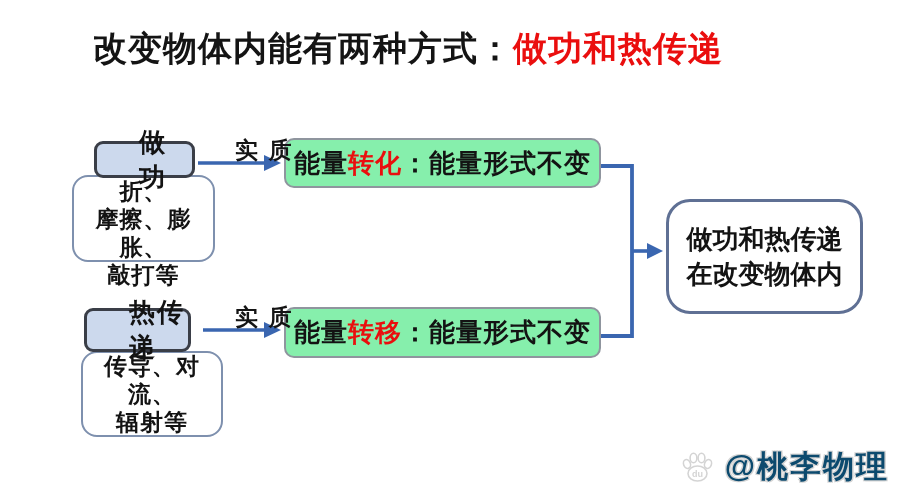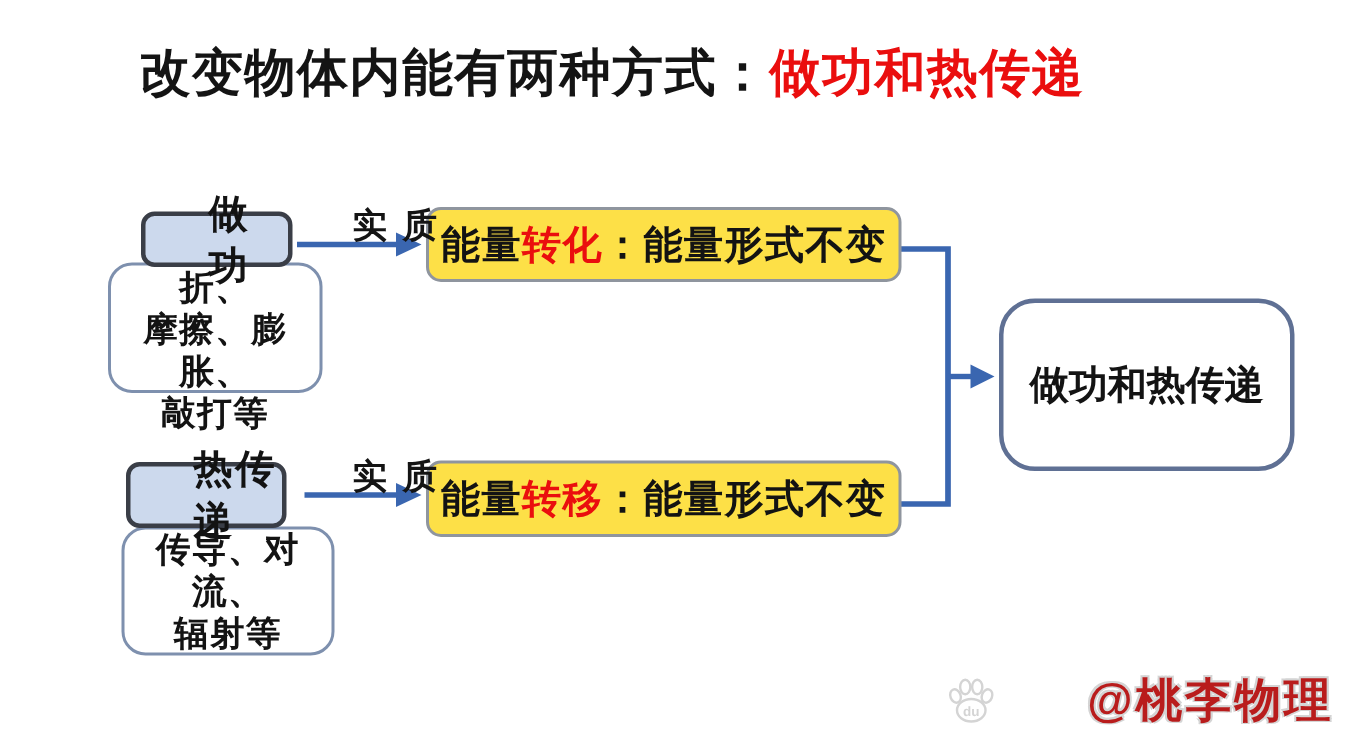--- a/index.html
+++ b/index.html
@@ -48,21 +48,21 @@
     position: absolute; z-index: 4;
     font-size: 23px; font-weight: 700; color: #141414;
     white-space: nowrap; letter-spacing: 2px; margin-left: 28px;
   }
   #essence-1 { left: 207px; top: 135px; }
   #essence-2 { left: 207px; top: 302px; }
 
   
   .cream-box {
     position: absolute; z-index: 2;
-    background: #fde047;
+    background: #86efac;
     border: 2.5px solid #8f959e;
     border-radius: 10px;
     display: flex; align-items: center; justify-content: center;
     font-size: 26px; font-weight: 700; color: #131313;
     white-space: nowrap; letter-spacing: 1px;
   }
   #conversion-box { left: 284px; top: 138px; width: 317px; height: 50px; }
   #transfer-box   { left: 284px; top: 307px; width: 317px; height: 51px; }
   .cream-box .red, .conclusion .red { color: #ea0e0e; }
 
@@ -77,29 +77,28 @@
     font-size: 26px; font-weight: 700; color: #131313;
     line-height: 35px; text-align: center; white-space: nowrap;
   }
 
   
   .connectors { position: absolute; left: 0; top: 0; z-index: 1; }
 
   
   .watermark {
     position: absolute; right: 8px; top: 446px; z-index: 5;
-    display: flex; align-items: center; gap: 21px;
+    display: flex; align-items: center; gap: 11px;
   }
   .watermark-text {
     font-size: 31px; font-weight: 700; letter-spacing: 2px;
-    color: #b91c1c;
+    color: #0c4a6e;
     text-shadow: -1.3px -1.3px 0 #d4d4d4, 1.3px -1.3px 0 #d4d4d4,
                  -1.3px 1.3px 0 #d4d4d4, 1.3px 1.3px 0 #d4d4d4;
     white-space: nowrap;
-    margin-left: 40px;
   }
 </style>
 </head>
 <body>
 
 <div class="canvas">
 
   <div class="title">
     <span>改变物体内能有两种方式：</span><span class="red">做功和热传递</span>
   </div>
@@ -148,20 +147,21 @@
   </div>
   <div class="essence-label" id="essence-2">实 质</div>
   <div class="cream-box" id="transfer-box">
     <span>能量</span>
       <span class="red">转移</span>
       <span>：能量形式不变</span>
   </div>
 
   <div class="conclusion">
     <div>做功和热传递</div>
+    <div>在改变物体内</div>
   </div>
 
   <div class="watermark">
     <svg width="34" height="36" viewBox="0 0 34 36">
       <g fill="#ffffff" stroke="#d4d4d4" stroke-width="1.6">
         <ellipse cx="7" cy="15" rx="3.4" ry="4.6" transform="rotate(-20 7 15)"></ellipse>
         <ellipse cx="13.5" cy="9" rx="3.4" ry="4.8"></ellipse>
         <ellipse cx="21.5" cy="9" rx="3.4" ry="4.8"></ellipse>
         <ellipse cx="28" cy="15" rx="3.4" ry="4.6" transform="rotate(20 28 15)"></ellipse>
         <ellipse cx="17.5" cy="24.5" rx="9.5" ry="7.5"></ellipse>

